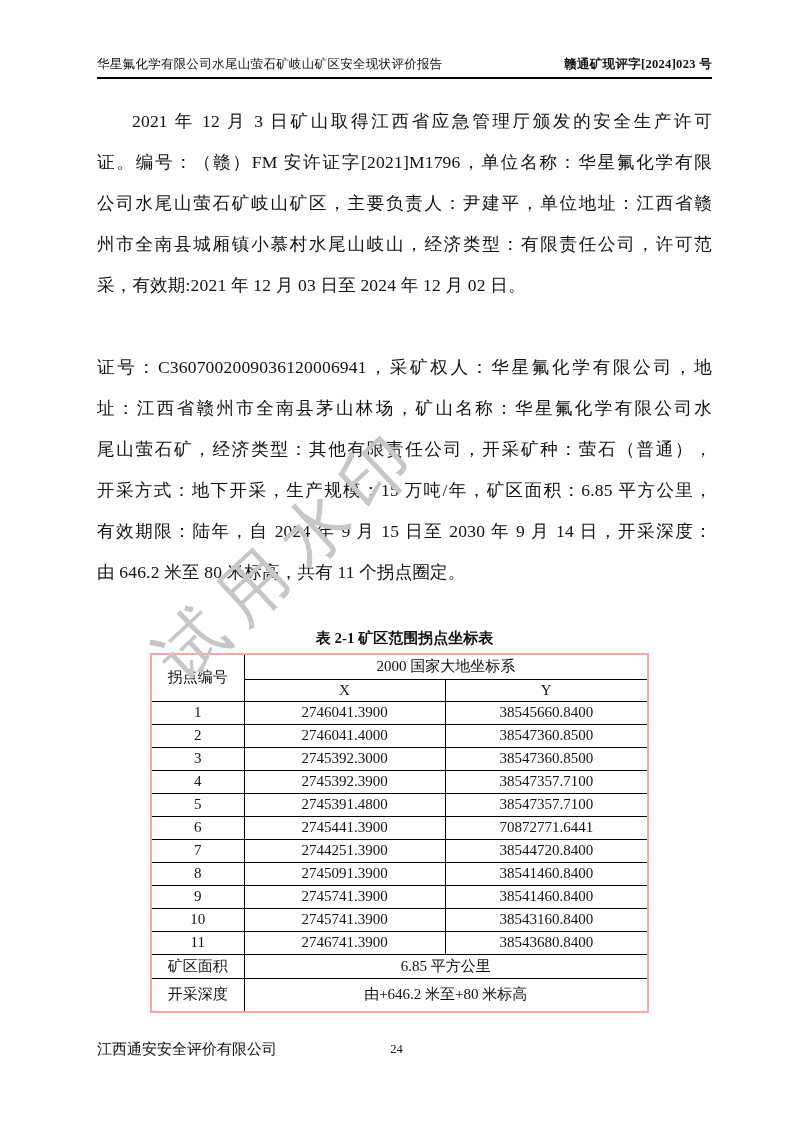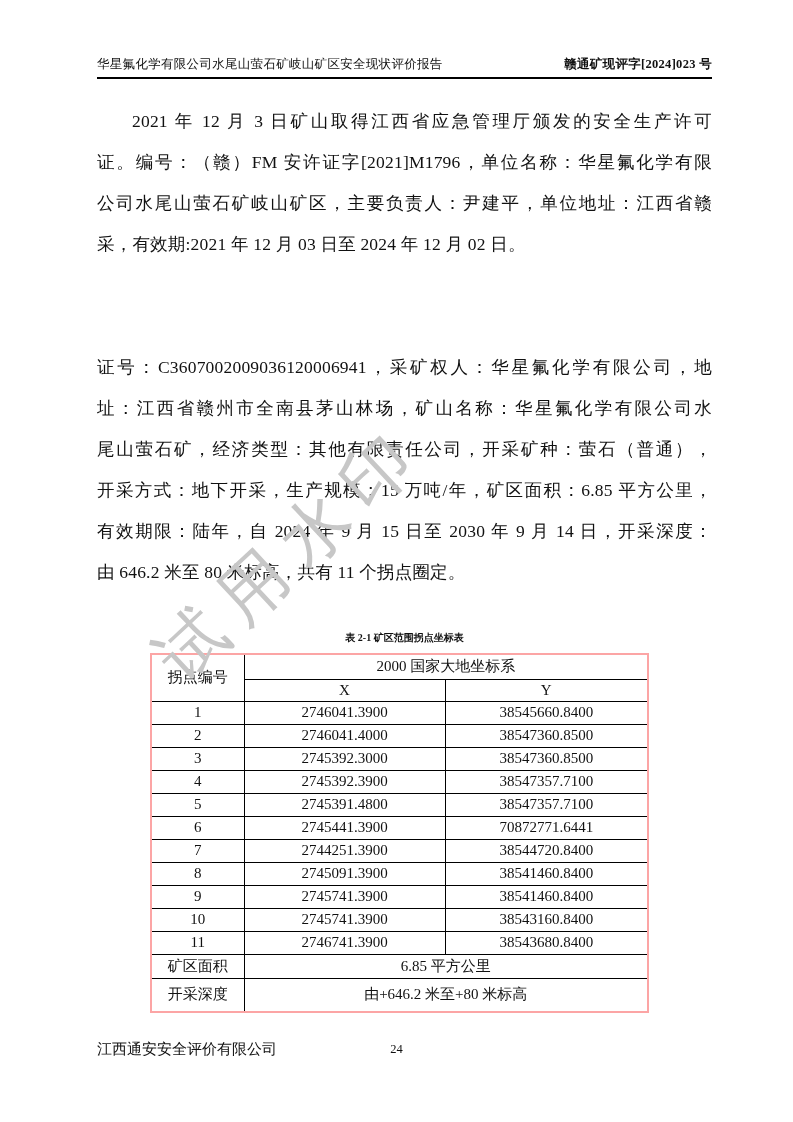--- a/index.html
+++ b/index.html
@@ -40,21 +40,21 @@
     letter-spacing: 0.2px;
   }
   .pline.first { text-indent: 35px; }
   .pline.last  { text-align: left; text-align-last: left; white-space: normal; }
 
   
   .table-title {
     position: absolute;
     left: 97px; top: 626px; width: 615px;
     text-align: center;
-    font-size: 10px;
+    font-size: 15px;
     font-weight: 700;
     line-height: 24px;
   }
 
   
   table.coords {
     position: absolute;
     left: 150px; top: 653px;
     width: 497px;
     border-collapse: collapse;
@@ -115,20 +115,21 @@
 
 <div class="page-header">
   <span class="header-left">华星氟化学有限公司水尾山萤石矿岐山矿区安全现状评价报告</span>
   <span class="header-right">赣通矿现评字[2024]023 号</span>
 </div>
 
 <div class="para para-1">
   <div class="pline first">2021 年 12 月 3 日矿山取得江西省应急管理厅颁发的安全生产许可</div>
   <div class="pline">证。编号：（赣）FM 安许证字[2021]M1796，单位名称：华星氟化学有限</div>
   <div class="pline">公司水尾山萤石矿岐山矿区，主要负责人：尹建平，单位地址：江西省赣</div>
+  <div class="pline">州市全南县城厢镇小慕村水尾山岐山，经济类型：有限责任公司，许可范</div>
   <div class="pline last">采，有效期:2021 年 12 月 03 日至 2024 年 12 月 02 日。</div>
 </div>
 
 <div class="para para-2">
   <div class="pline">证号：C3607002009036120006941，采矿权人：华星氟化学有限公司，地</div>
   <div class="pline">址：江西省赣州市全南县茅山林场，矿山名称：华星氟化学有限公司水</div>
   <div class="pline">尾山萤石矿，经济类型：其他有限责任公司，开采矿种：萤石（普通），</div>
   <div class="pline">开采方式：地下开采，生产规模：15 万吨/年，矿区面积：6.85 平方公里，</div>
   <div class="pline">有效期限：陆年，自 2024 年 9 月 15 日至 2030 年 9 月 14 日，开采深度：</div>
   <div class="pline last">由 646.2 米至 80 米标高，共有 11 个拐点圈定。</div>

